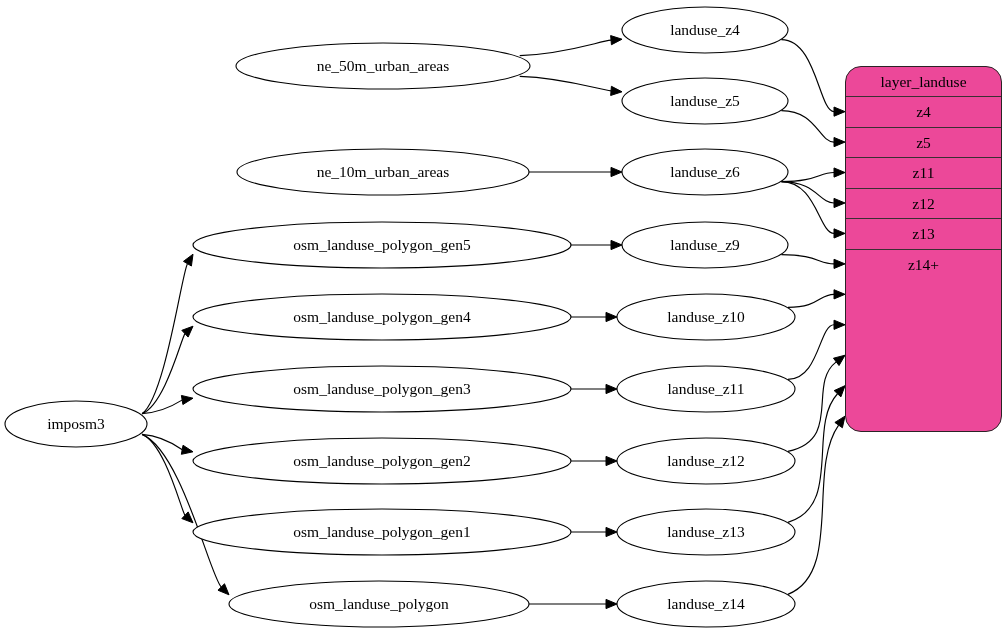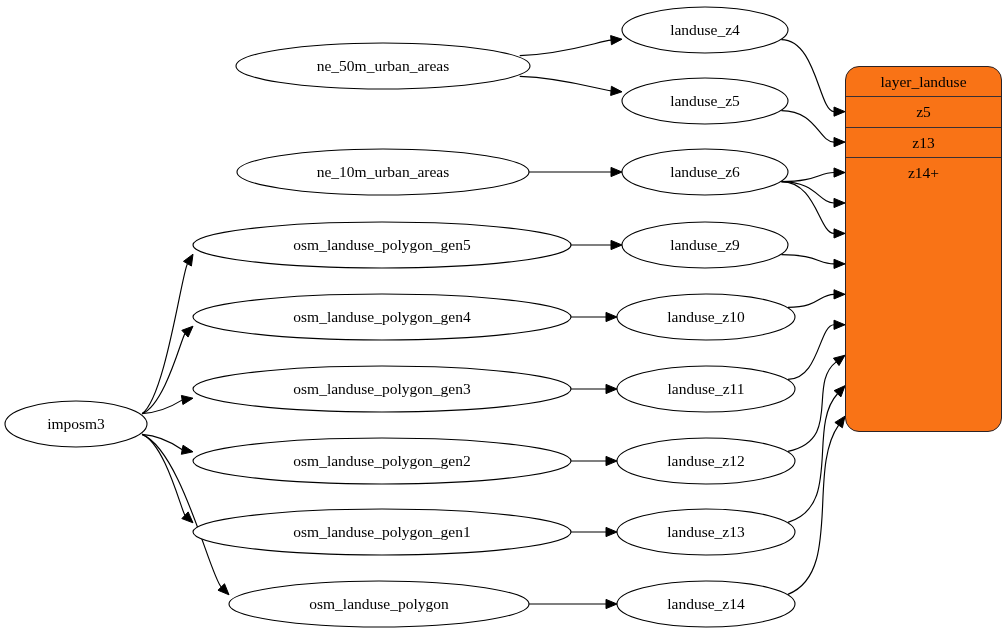--- a/index.html
+++ b/index.html
@@ -200,20 +200,23 @@
           <ellipse class="node" cx="706" cy="532" rx="89" ry="23"></ellipse>
           <text class="nodelabel" x="706" y="533">landuse_z13</text>
         </g>
         <g>
           <ellipse class="node" cx="706" cy="604" rx="89" ry="23"></ellipse>
           <text class="nodelabel" x="706" y="605">landuse_z14</text>
         </g>
       </g>
   </svg>
 
-  <div id="layer-table" style="background: #f97316; border-color: rgb(43, 35, 38);">
+  <div id="layer-table" style="background: #ec4899; border-color: rgb(43, 35, 38); border-radius: 16px;">
       <div class="row hdr">layer_landuse</div>
+      <div class="row">z4</div>
       <div class="row">z5</div>
+      <div class="row">z11</div>
+      <div class="row">z12</div>
       <div class="row">z13</div>
       <div class="row last">z14+</div>
     </div>
 
 </div>
 
 </body></html>

